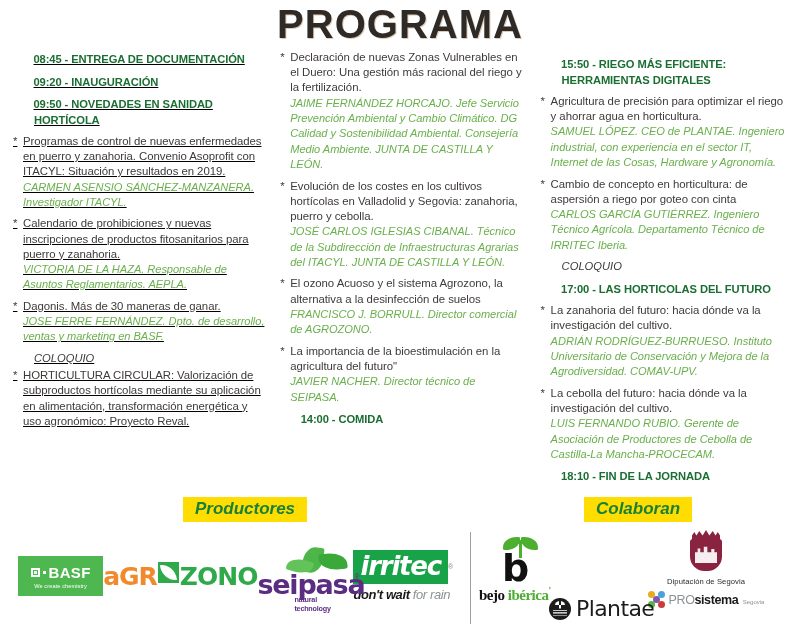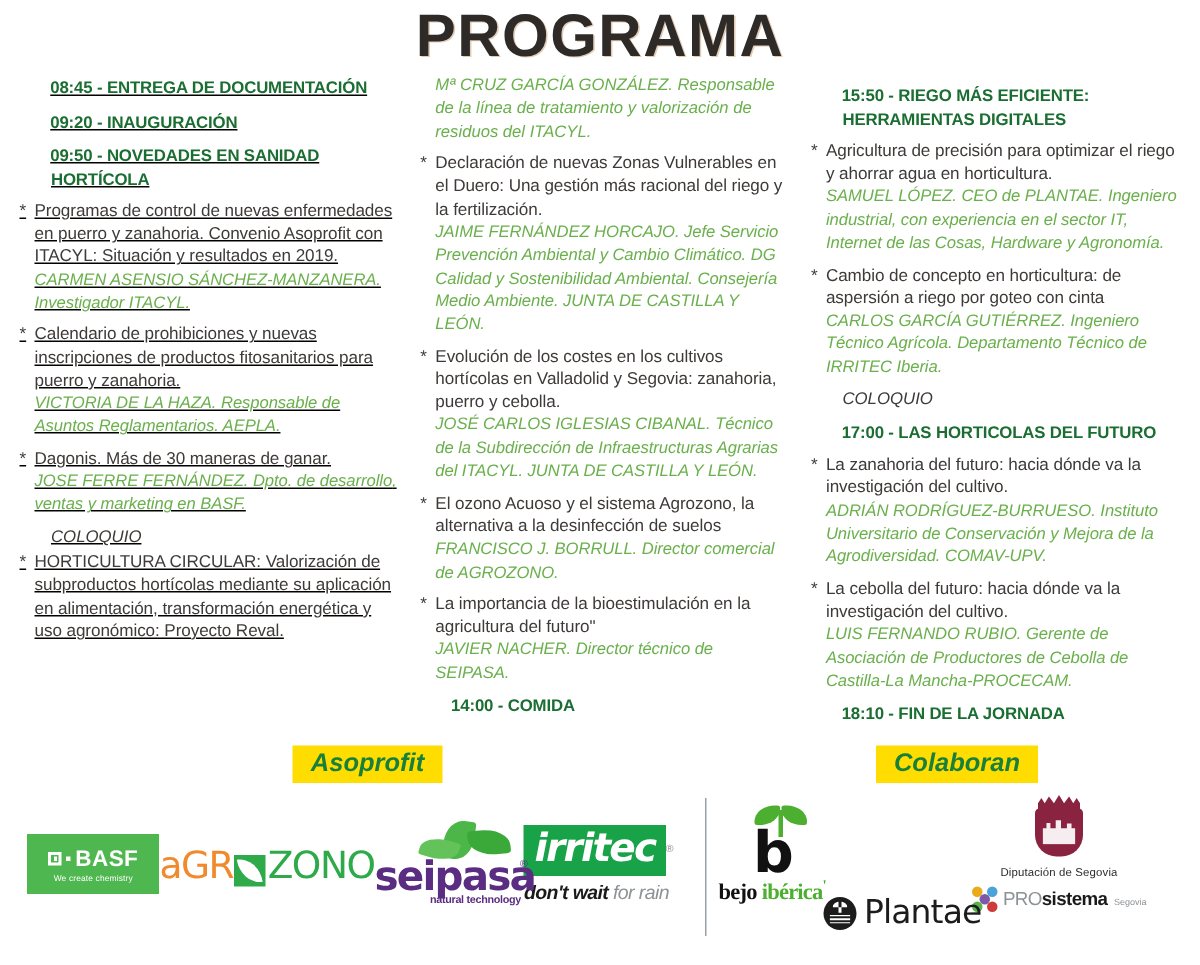--- a/index.html
+++ b/index.html
@@ -156,22 +156,22 @@
   .basf-sq::after {
     content: ""; position: absolute; left: 1.5px; top: 1.5px;
     width: 2.5px; height: 2.5px; background: #fff;
   }
   .basf-dot { width: 3px; height: 3px; background: #fff; }
   .basf-name { font-size: 15px; font-weight: bold; letter-spacing: 0.3px; }
   .basf-sub { font-size: 5.6px; margin-top: 2px; letter-spacing: 0.1px; }
 
   
   .agrozono {
-    display: flex; align-items: flex-end; font-size: 25px;
-    font-weight: normal; letter-spacing: -1px;
+    display: flex; align-items: flex-start; font-size: 25px;
+    font-weight: bold; letter-spacing: -1px;
   }
   .az-agr { color: #f08a2c; font-family: "DejaVu Sans", sans-serif; }
   .az-leaf {
     width: 21px; height: 21px; background: #2faa4a;
     position: relative; margin: 0 1px;
   }
   .az-leaf::after {
     content: ""; position: absolute; left: 3px; top: 2px;
     width: 15px; height: 17px; background: #fff;
     border-radius: 0 100% 0 100%;
@@ -351,21 +351,20 @@
 
       <div class="item">
         <div class="bullet">*</div>
         <div class="item-body">
           <div class="topic">HORTICULTURA CIRCULAR: Valorización de subproductos hortícolas mediante su aplicación en alimentación, transformación energética y uso agronómico: Proyecto Reval.</div>
         </div>
       </div>
     </div>
 
     <div class="col c2">
-      <div class="speaker-lead">Mª CRUZ GARCÍA GONZÁLEZ. Responsable de la línea de tratamiento y valorización de residuos del ITACYL.</div>
 
       <div class="item">
         <div class="bullet">*</div>
         <div class="item-body">
           <div class="topic">Declaración de nuevas Zonas Vulnerables en el Duero: Una gestión más racional del riego y la fertilización.</div>
           <div class="speaker">JAIME FERNÁNDEZ HORCAJO. Jefe Servicio Prevención Ambiental y Cambio Climático. DG Calidad y Sostenibilidad Ambiental. Consejería Medio Ambiente. JUNTA DE CASTILLA Y LEÓN.</div>
         </div>
       </div>
 
       <div class="item">
@@ -434,21 +433,21 @@
         </div>
       </div>
 
       <div class="sec-head">18:10 - FIN DE LA JORNADA</div>
     </div>
   </div>
 
   <div class="footer">
     <div class="ribbon-row">
       <div class="ribbon-left">
-        <span class="ribbon">Asoprofit</span>
+        <span class="ribbon">Productores</span>
       </div>
       <div class="ribbon-right">
         <span class="ribbon">Colaboran</span>
       </div>
     </div>
 
     <div class="logos-row">
       <div class="logos-left">
 
         <div class="basf">

